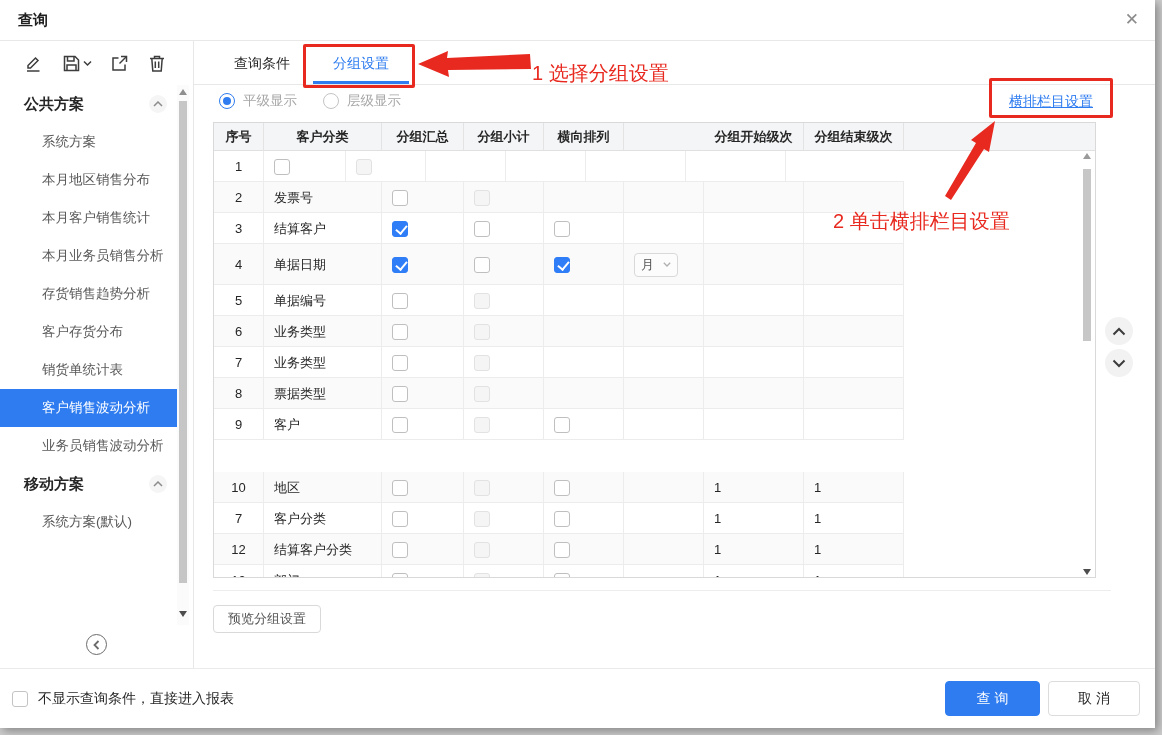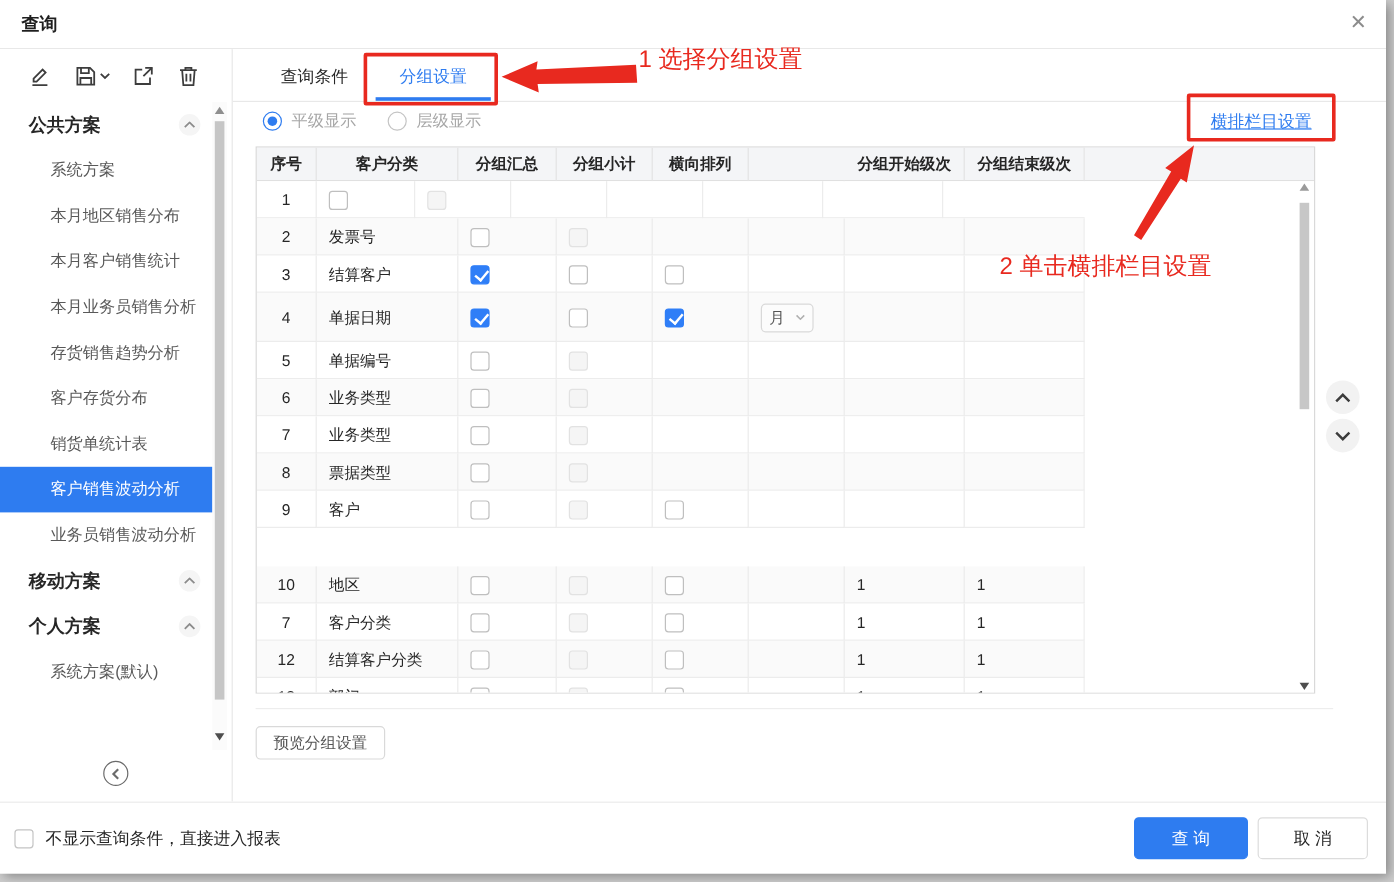--- a/index.html
+++ b/index.html
@@ -87,21 +87,21 @@
   .foot-btns { margin-left:auto; margin-right:15px; display:flex; gap:8px; }
   .btn { height:35px; border-radius:4px; font-size:14px; cursor:pointer; font-family:inherit; }
   .btn-primary { width:95px; background:#2e7cf0; border:1px solid #2e7cf0; color:#fff; }
   .btn-plain { width:92px; background:#fff; border:1px solid #dcdcdc; color:#262626; }
 
   
   .ann-box { position:absolute; border:3px solid #e8291f; border-radius:2px; pointer-events:none; z-index:20; }
   .ann-box1 { left:303px; top:44px; width:112px; height:44px; }
   .ann-box2 { left:989px; top:78px; width:124px; height:40px; }
   .ann-text { position:absolute; color:#e8291f; font-size:20px; z-index:20; pointer-events:none; white-space:nowrap; }
-  .ann-text1 { left:532px; top:36px; }
+  .ann-text1 { left:532px; top:60px; }
   .ann-text2 { left:833px; top:208px; }
   .ann-arrows { position:absolute; left:0; top:0; width:1155px; height:728px; pointer-events:none; z-index:19; }
 </style>
 </head>
 <body>
 
 <div class="dialog">
 
   <div class="dlg-header">
     <span class="dlg-title">查询</span>
@@ -175,28 +175,20 @@
           <span>销货单统计表</span>
         </div>
         <div class="side-row side-item side-selected">
           <span>客户销售波动分析</span>
         </div>
         <div class="side-row side-item">
           <span>业务员销售波动分析</span>
         </div>
         <div class="side-row side-section">
           <span>移动方案</span>
-          <span class="sec-chev">
-            <svg width="10" height="6" viewBox="0 0 10 6" fill="none" stroke="#8c8c8c" stroke-width="1.5">
-              <polyline points="1,5 5,1 9,5"></polyline>
-            </svg>
-          </span>
-        </div>
-        <div class="side-row side-section">
-          <span>个人方案</span>
           <span class="sec-chev">
             <svg width="10" height="6" viewBox="0 0 10 6" fill="none" stroke="#8c8c8c" stroke-width="1.5">
               <polyline points="1,5 5,1 9,5"></polyline>
             </svg>
           </span>
         </div>
         <div class="side-row side-item">
           <span>系统方案(默认)</span>
         </div>
       </div>

